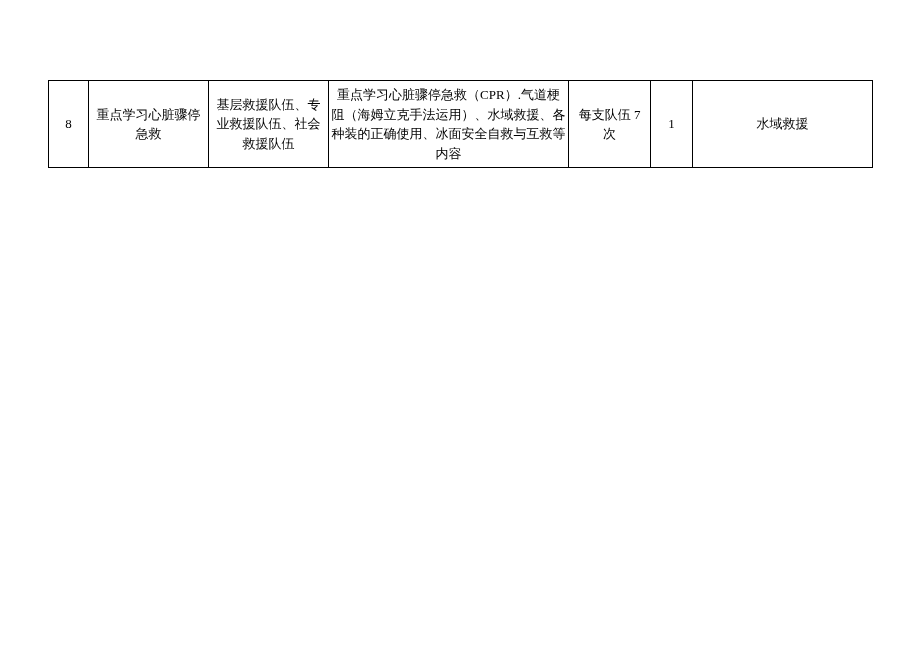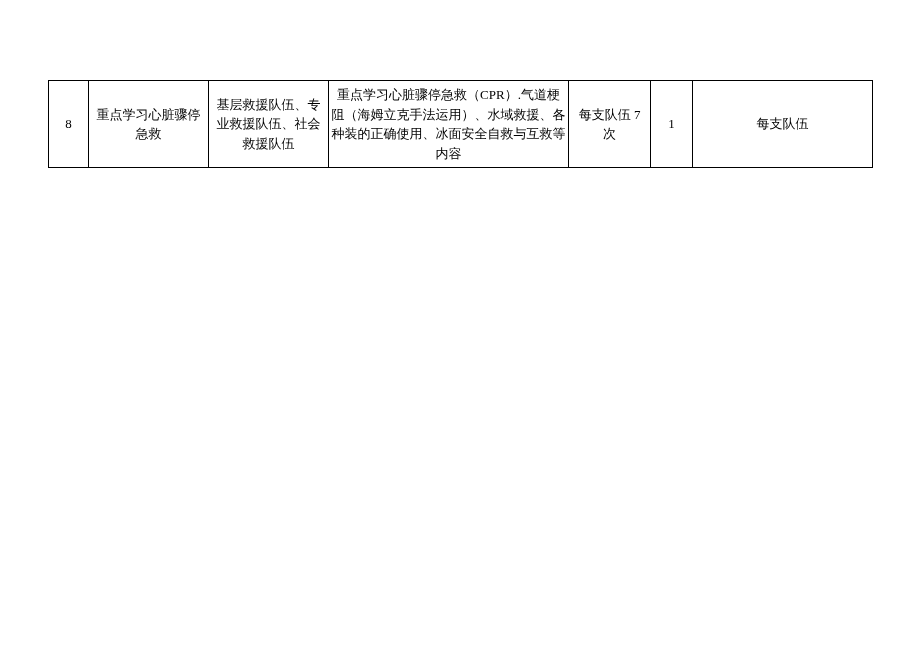--- a/index.html
+++ b/index.html
@@ -50,16 +50,16 @@
     <col class="col-dept">
   </colgroup>
   <tbody>
     <tr>
       <td>8</td>
       <td>重点学习心脏骤停急救</td>
       <td>基层救援队伍、专业救援队伍、社会救援队伍</td>
       <td>重点学习心脏骤停急救（CPR）.气道梗阻（海姆立克手法运用）、水域救援、各种装的正确使用、冰面安全自救与互救等内容</td>
       <td>每支队伍 7 次</td>
       <td>1</td>
-      <td>每支队伍</td>
+      <td>水域救援</td>
     </tr>
   </tbody>
 </table>
 
 </body></html>

